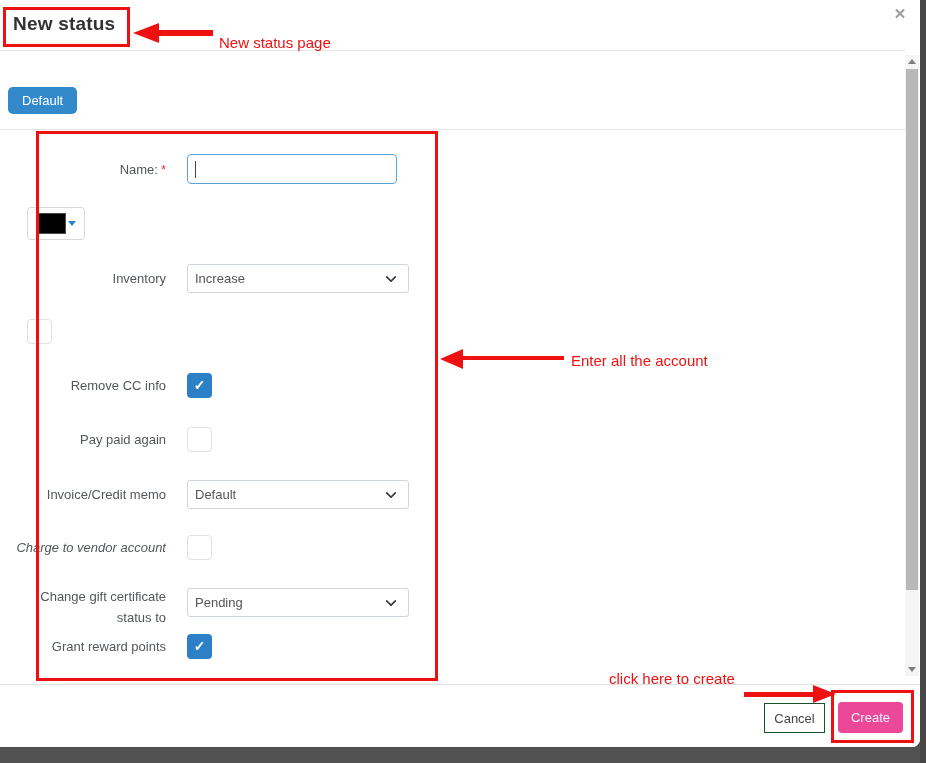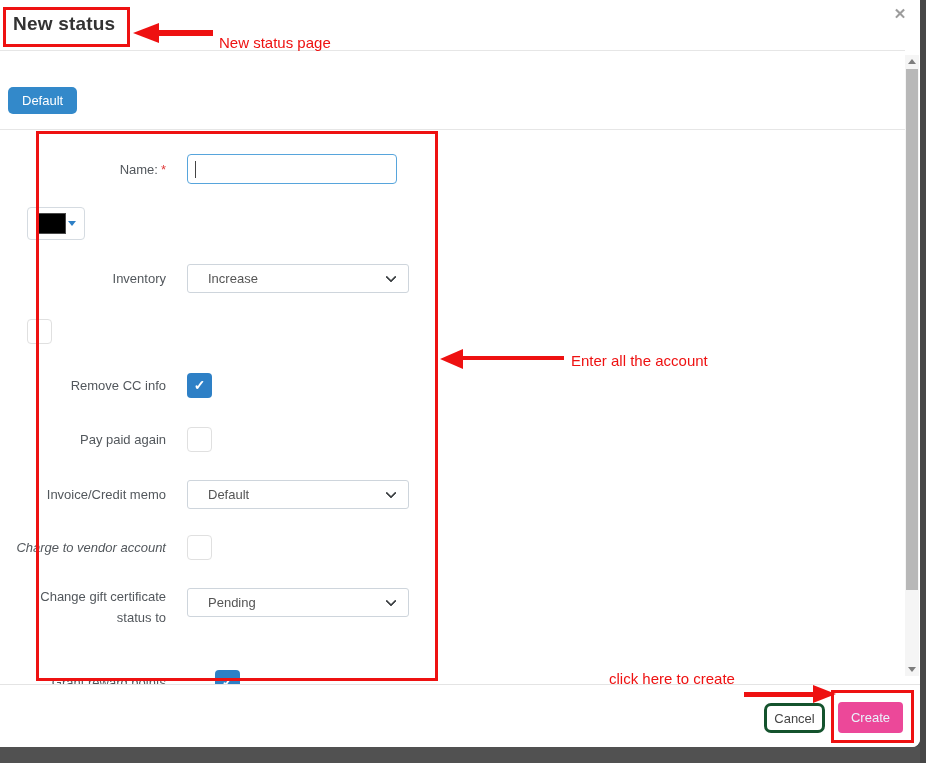--- a/index.html
+++ b/index.html
@@ -30,21 +30,21 @@
   .txt-input { width:210px; height:30px; border:1px solid #57a5dc; border-radius:4px; background:#fff; position:relative; }
   .caret { position:absolute; left:7px; top:6px; width:1px; height:17px; background:#444; }
 
   .color-btn { width:58px; height:33px; border:1px solid #d5dbe1; border-radius:4px; background:#fff;
                position:relative; cursor:pointer; }
   .color-swatch { position:absolute; left:8px; top:5px; width:30px; height:21px; border:1px solid #4a4a4a; }
   .color-caret { position:absolute; right:8px; top:13px; width:0; height:0;
                  border-left:4px solid transparent; border-right:4px solid transparent; }
 
   .select-box { width:222px; height:29px; border:1px solid #ced5dc; border-radius:3px; background:#fff;
-                position:relative; font-size:13px; color:#555; line-height:27px; padding-left:20px; cursor:pointer; }
+                position:relative; font-size:13px; color:#555; line-height:27px; padding-left:7px; cursor:pointer; }
   .select-chevron { position:absolute; right:13px; top:8px; width:8px; height:8px;
                     border-right:2px solid #3c4043; border-bottom:2px solid #3c4043;
                     transform:rotate(45deg); border-radius:1px; }
 
   .checkbox { width:25px; height:25px; border-radius:4px; cursor:pointer; }
   .cb-off { background:#fff; border:1px solid #e0e0e0; }
   .cb-on  { border:none; color:#fff; font-size:14px; font-weight:bold; text-align:center; line-height:25px; }
 
   
   .scrollbar { position:absolute; left:905px; top:55px; width:14px; height:621px; background:#f5f5f5; }
@@ -53,21 +53,21 @@
   .sb-tri-up { position:absolute; left:3px; top:4px; width:0; height:0;
                border-left:4px solid transparent; border-right:4px solid transparent; border-bottom:5px solid #7d7d7d; }
   .sb-tri-down { position:absolute; left:3px; top:4px; width:0; height:0;
                border-left:4px solid transparent; border-right:4px solid transparent; border-top:5px solid #7d7d7d; }
   .sb-thumb { position:absolute; left:1px; top:14px; width:12px; height:521px; background:#b8b8b8; cursor:grab; }
 
   
   .footer { position:absolute; left:0; top:684px; width:920px; height:63px; background:#fff;
             border-top:1px solid #e4e4e4; z-index:10; }
   .btn-cancel { position:absolute; left:764px; top:18px; width:61px; height:30px; background:#fff;
-                border:3px solid #14532d; border-radius:7px; font-size:13px; color:#454545;
+                border:1px solid #14532d; border-radius:0; font-size:13px; color:#454545;
                 font-family:"Liberation Sans", sans-serif; cursor:pointer; }
   .btn-create { position:absolute; left:838px; top:17px; width:65px; height:31px;
                 border:none; border-radius:4px; font-size:13px; color:#e9f4fc;
                 font-family:"Liberation Sans", sans-serif; cursor:pointer; }
 
   
   .strip-right  { position:absolute; left:920px; top:0; width:6px; height:763px; background:#474747; }
   .strip-bottom { position:absolute; left:0; top:747px; width:920px; height:16px; background:#515151; }
   .red-box { position:absolute; border:3px solid #ee1111; z-index:30; pointer-events:none; }
   .box-title  { left:3px;   top:7px;   width:127px; height:40px; }
@@ -149,21 +149,21 @@
         <div class="row-ctrl">
           <div class="checkbox cb-off"></div>
         </div>
       </div>
       <div class="form-row" style="top: 572px; height: 60px;">
         <label class="row-label" style="margin-top: 10px;">Change gift certificate status to</label>
         <div class="row-ctrl">
           <div class="select-box">Pending<div class="select-chevron"></div></div>
         </div>
       </div>
-      <div class="form-row" style="top: 652px; height: 60px; gap: 28px;">
+      <div class="form-row" style="top: 616px; height: 60px;">
         <label class="row-label">Grant reward points</label>
         <div class="row-ctrl">
           <div class="checkbox cb-on" style="background: rgb(46, 128, 198);">✓</div>
         </div>
       </div>
     </div>
 
   <div class="scrollbar">
     <div class="sb-btn sb-up">
         <div class="sb-tri-up"></div>

